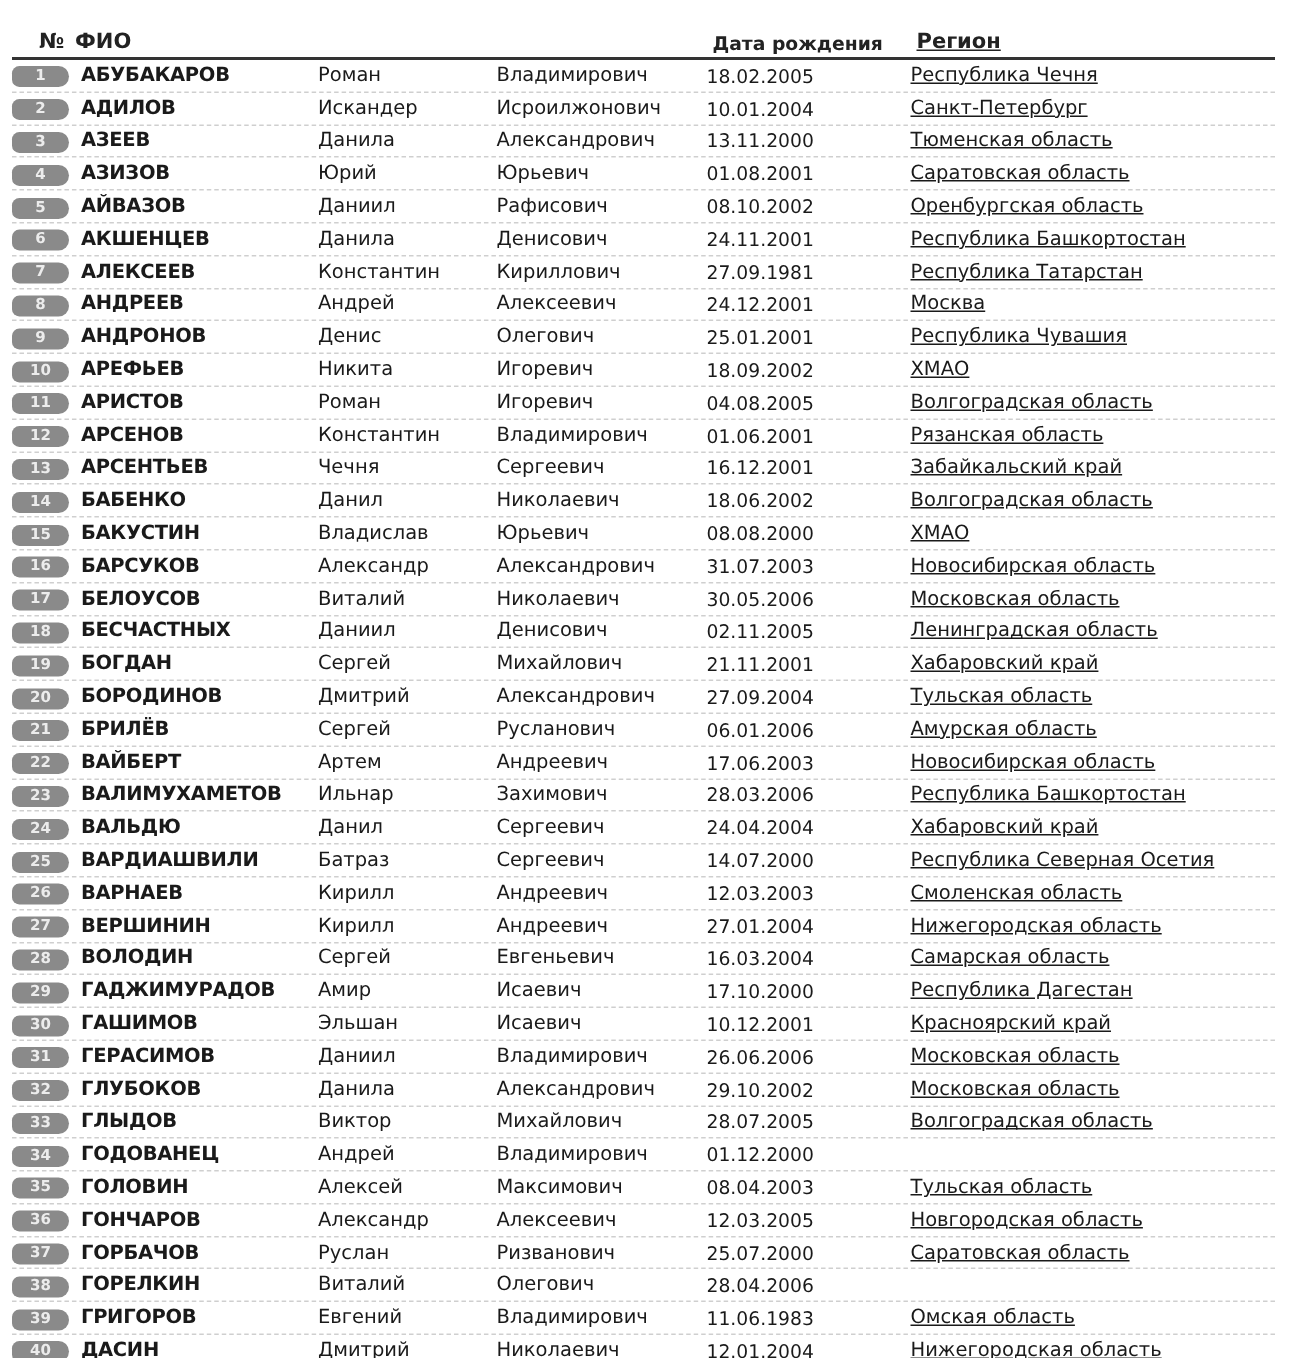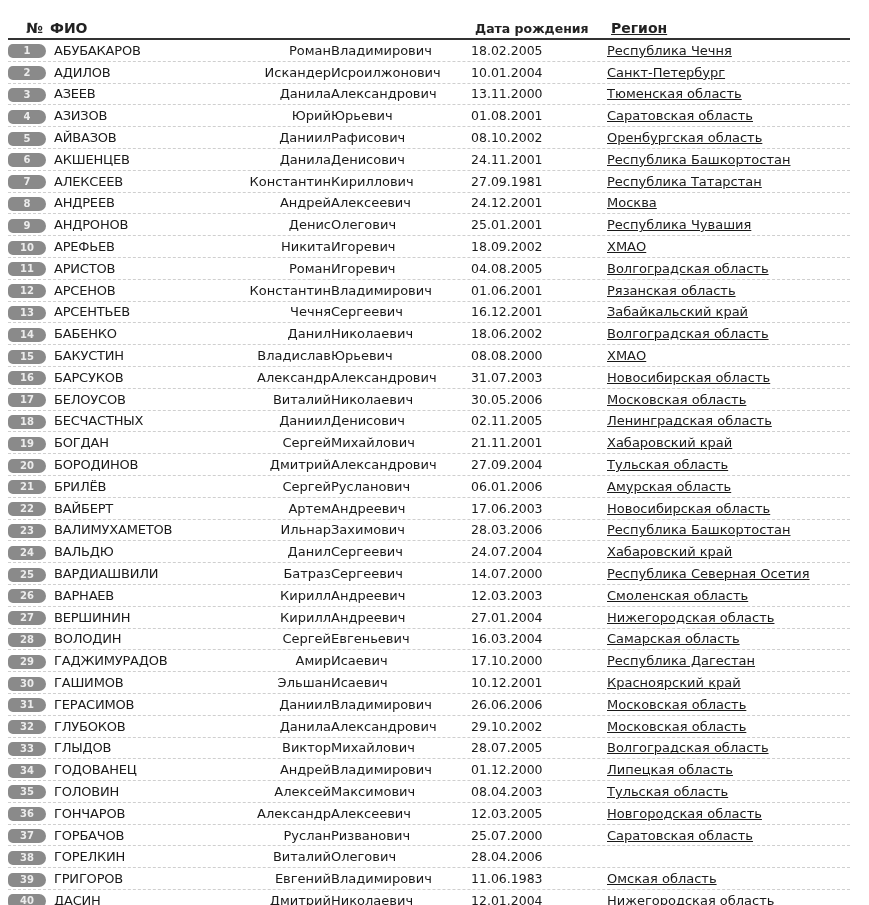--- a/index.html
+++ b/index.html
@@ -5,22 +5,22 @@
   html, body { margin: 0; padding: 0; background: #ffffff; }
   body { width: 869px; height: 905px; overflow: hidden; font-family: "DejaVu Sans", sans-serif; color: #1a1a1a; }
   .wrap { position: absolute; left: 8px; top: 14px; width: 842px; }
   .hdr { display: flex; height: 22px; align-items: flex-end; border-bottom: 2px solid #333; padding-bottom: 2px; font-weight: bold; font-size: 14px; color: #222; }
   .hdr .c-num { width: 42px; padding-left: 18px; box-sizing: border-box; }
   .hdr .c-fio { width: 425px; margin-top: 32px; }
   .hdr .c-date { width: 136px; margin-top: 40px; }
   .row { display: flex; height: 20.8px; align-items: center; border-bottom: 1px dashed #cfcfcf; font-size: 13px; }
   .c-num { width: 42px; flex: none; }
   .badge { display: inline-block; width: 38px; height: 14px; line-height: 14px; background: #8a8a8a; color: #ececec; font-size: 10px; font-weight: bold; text-align: center; border-radius: 7px 10px 10px 7px; }
-  .c-last { width: 162px; flex: none; font-weight: normal; padding-left: 4px; box-sizing: border-box; letter-spacing: -0.2px; }
-  .c-first { width: 119px; flex: none; text-align: right; }
+  .c-last { width: 162px; flex: none; font-weight: bold; padding-left: 4px; box-sizing: border-box; letter-spacing: -0.2px; }
+  .c-first { width: 119px; flex: none; }
   .c-mid { width: 140px; flex: none; }
   .c-date { width: 136px; flex: none; font-size: 12.5px; }
   .c-region { flex: 1; text-decoration: underline; }
 </style>
 </head>
 <body>
 
 <div class="wrap">
   <div class="hdr">
     <span class="c-num">№</span>
@@ -211,21 +211,21 @@
         <span class="c-first">Ильнар</span>
         <span class="c-mid">Захимович</span>
         <span class="c-date">28.03.2006</span>
         <span class="c-region">Республика Башкортостан</span>
       </div>
       <div class="row">
         <span class="c-num"><span class="badge">24</span></span>
         <span class="c-last">ВАЛЬДЮ</span>
         <span class="c-first">Данил</span>
         <span class="c-mid">Сергеевич</span>
-        <span class="c-date">24.07.2004</span>
+        <span class="c-date">24.04.2004</span>
         <span class="c-region">Хабаровский край</span>
       </div>
       <div class="row">
         <span class="c-num"><span class="badge">25</span></span>
         <span class="c-last">ВАРДИАШВИЛИ</span>
         <span class="c-first">Батраз</span>
         <span class="c-mid">Сергеевич</span>
         <span class="c-date">14.07.2000</span>
         <span class="c-region">Республика Северная Осетия</span>
       </div>
@@ -292,21 +292,20 @@
         <span class="c-mid">Михайлович</span>
         <span class="c-date">28.07.2005</span>
         <span class="c-region">Волгоградская область</span>
       </div>
       <div class="row">
         <span class="c-num"><span class="badge">34</span></span>
         <span class="c-last">ГОДОВАНЕЦ</span>
         <span class="c-first">Андрей</span>
         <span class="c-mid">Владимирович</span>
         <span class="c-date">01.12.2000</span>
-        <span class="c-region">Липецкая область</span>
       </div>
       <div class="row">
         <span class="c-num"><span class="badge">35</span></span>
         <span class="c-last">ГОЛОВИН</span>
         <span class="c-first">Алексей</span>
         <span class="c-mid">Максимович</span>
         <span class="c-date">08.04.2003</span>
         <span class="c-region">Тульская область</span>
       </div>
       <div class="row">

